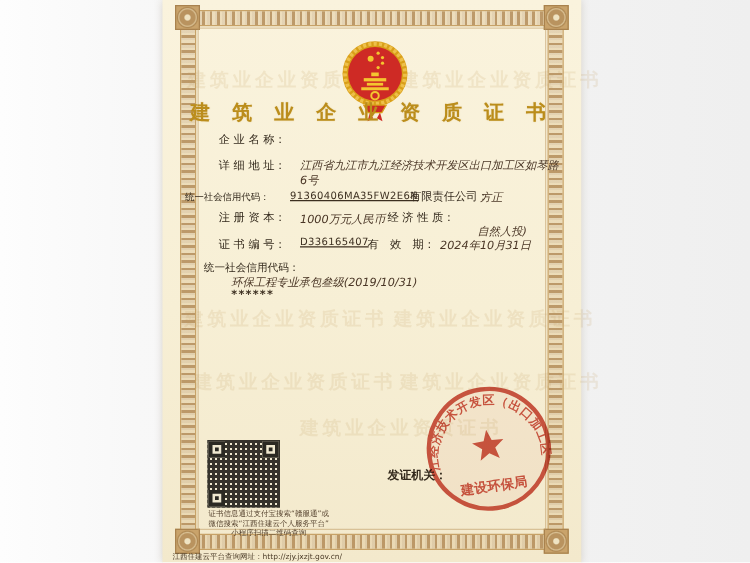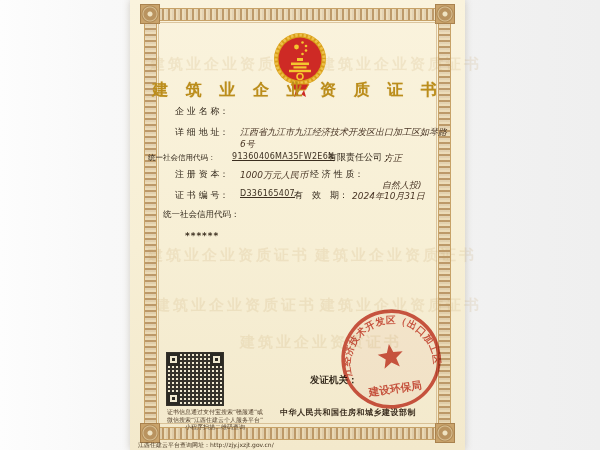--- a/index.html
+++ b/index.html
@@ -115,35 +115,35 @@
     <span class="val" style="left:110px;top:169px">1000万元人民币</span>
     <span class="lab" style="left:180px;top:168px">经 济 性 质：</span>
     <span class="val" style="left:252px;top:179px">自然人投)</span>
 
     <span class="lab" style="left:45px;top:189px">证 书 编 号：</span>
     <span class="val code-val" style="left:110px;top:189px">D336165407</span>
     <span class="lab" style="left:164px;top:189px">有　效　期：</span>
     <span class="val" style="left:222px;top:190px">2024年10月31日</span>
 
     <span class="lab" style="left:33px;top:209px;font-size:8.5px">统一社会信用代码：</span>
+    <span class="val" style="left:55px;top:220px">环保工程专业承包叁级(2019/10/31)</span>
     <span class="stars" style="left:55px;top:231px">******</span>
 
     <div class="qr">
       <div class="finder tl"></div>
       <div class="finder tr"></div>
       <div class="finder bl"></div>
     </div>
     <div class="qr-cap">
       <div>证书信息通过支付宝搜索“赣服通”或</div>
       <div>微信搜索“江西住建云个人服务平台”</div>
       <div>小程序扫描二维码查询</div>
     </div>
 
     <span class="authority">发证机关：</span>
-    <span class="maker">中华人民共和国住房和城乡建设部制</span>
 
     <svg class="stamp" viewBox="0 0 110 110">
       <circle cx="55" cy="55" r="47" fill="rgba(200,60,45,0.05)" stroke="#c63b2b" stroke-width="3.5"></circle>
       <path id="sealArc" d="M 15 70 A 41 41 0 1 1 95 70" fill="none"></path>
       <text font-size="9.5" fill="#c63b2b" letter-spacing="0.5" font-weight="bold">
         <textPath href="#sealArc" startOffset="50%" text-anchor="middle">九江经济技术开发区（出口加工区）</textPath>
       </text>
       <polygon fill="#c63b2b" points="55,40 58.2,48.6 67.4,49 60.2,54.7 62.6,63.5 55,58.5 47.4,63.5 49.8,54.7 42.6,49 51.8,48.6"></polygon>
       <text x="55" y="88" text-anchor="middle" font-size="10.5" font-weight="bold" fill="#c63b2b">建设环保局</text>
     </svg>

